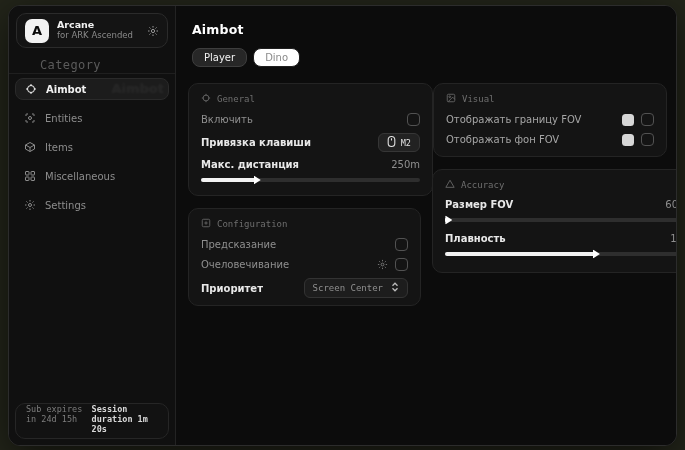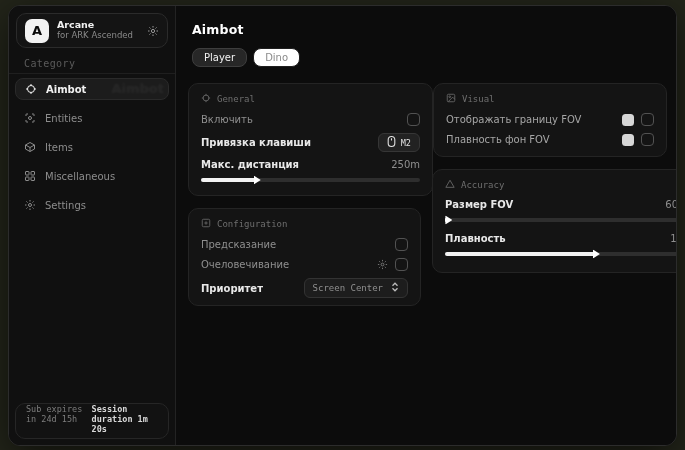--- a/index.html
+++ b/index.html
@@ -37,21 +37,21 @@
   .logo{
     width:24px; height:24px; background:#f2f2f2; border-radius:7px;
     display:flex; align-items:center; justify-content:center;
     color:#0a0a0a; font-weight:bold; font-size:13px;
   }
   .brand-text{ flex:1; line-height:1.15; }
   .brand-title{ color:#f0f0f0; font-size:9.5px; font-weight:bold; }
   .brand-sub{ color:#8a8a8a; font-size:8.5px; }
   .brand-gear{ color:#9a9a9a; display:flex; }
 
-  .category{ position:absolute; left:15px; top:52px; color:#5b5b5b; font-size:10px; letter-spacing:.4px; }
+  .category{ position:absolute; left:31px; top:52px; color:#5b5b5b; font-size:12px; letter-spacing:.4px; }
   .side-divider{ position:absolute; left:0; right:0; top:67px; height:1px; background:#1f1f1f; }
 
   .nav{ position:absolute; left:6px; right:6px; top:72px; display:flex; flex-direction:column; gap:7px; }
   .nav-item{
     height:22px; border-radius:8px; display:flex; align-items:center; gap:9px;
     padding:0 9px; color:#8d8d8d; font-size:10px; position:relative; cursor:pointer;
   }
   .nav-item.active{
     background:#1c1c1c; border:1px solid #2a2a2a; color:#f2f2f2; font-weight:bold;
   }
@@ -317,21 +317,21 @@
 
       <div class="row">
         <span class="lbl-mid">Отображать границу FOV</span>
         <span class="right-group">
           <span class="swatch"></span>
           <span class="checkbox"></span>
         </span>
       </div>
 
       <div class="row">
-        <span class="lbl-mid">Плавность фон FOV</span>
+        <span class="lbl-mid">Отображать фон FOV</span>
         <span class="right-group">
           <span class="swatch"></span>
           <span class="checkbox"></span>
         </span>
       </div>
     </div>
 
     <div class="card" id="card-accuracy">
       <div class="card-header mono">
         <span>

